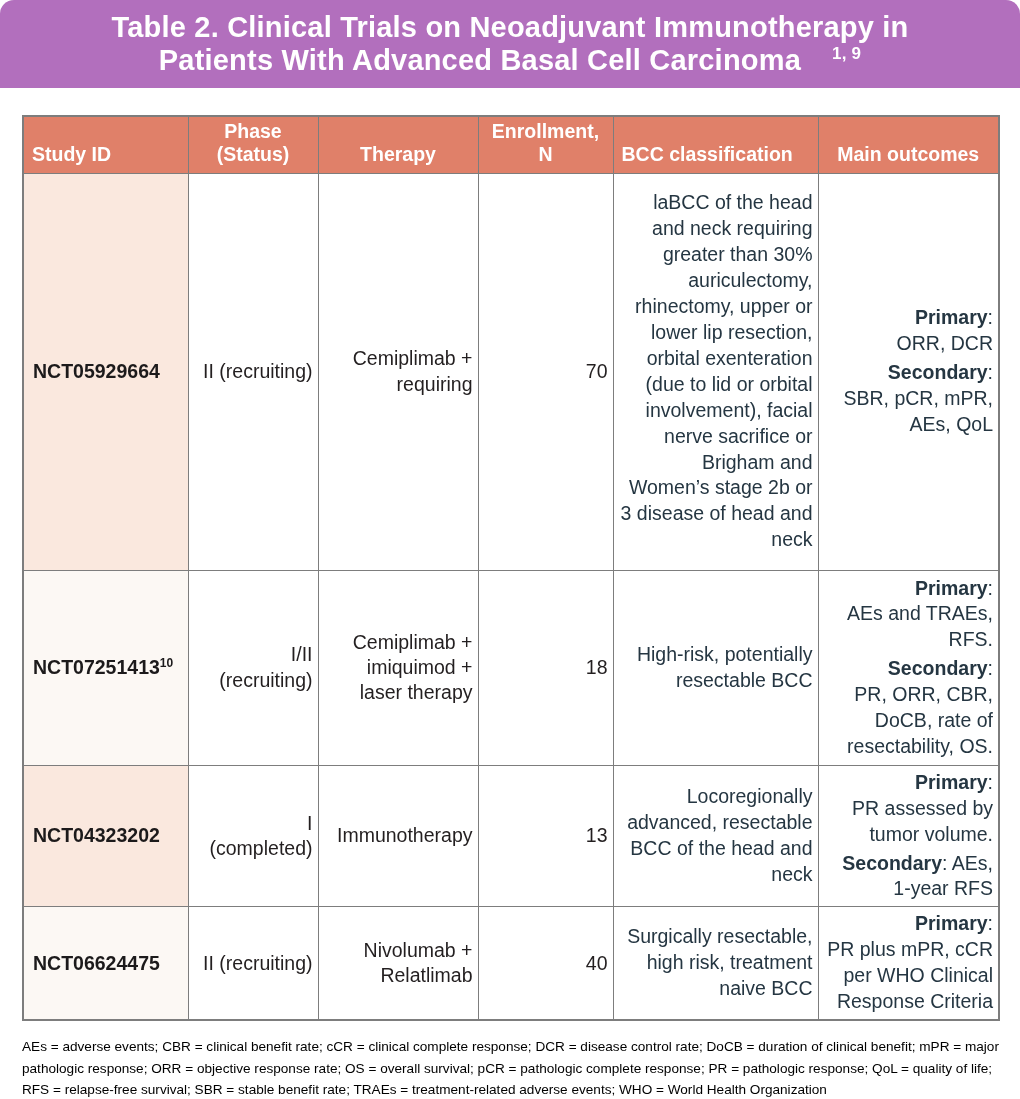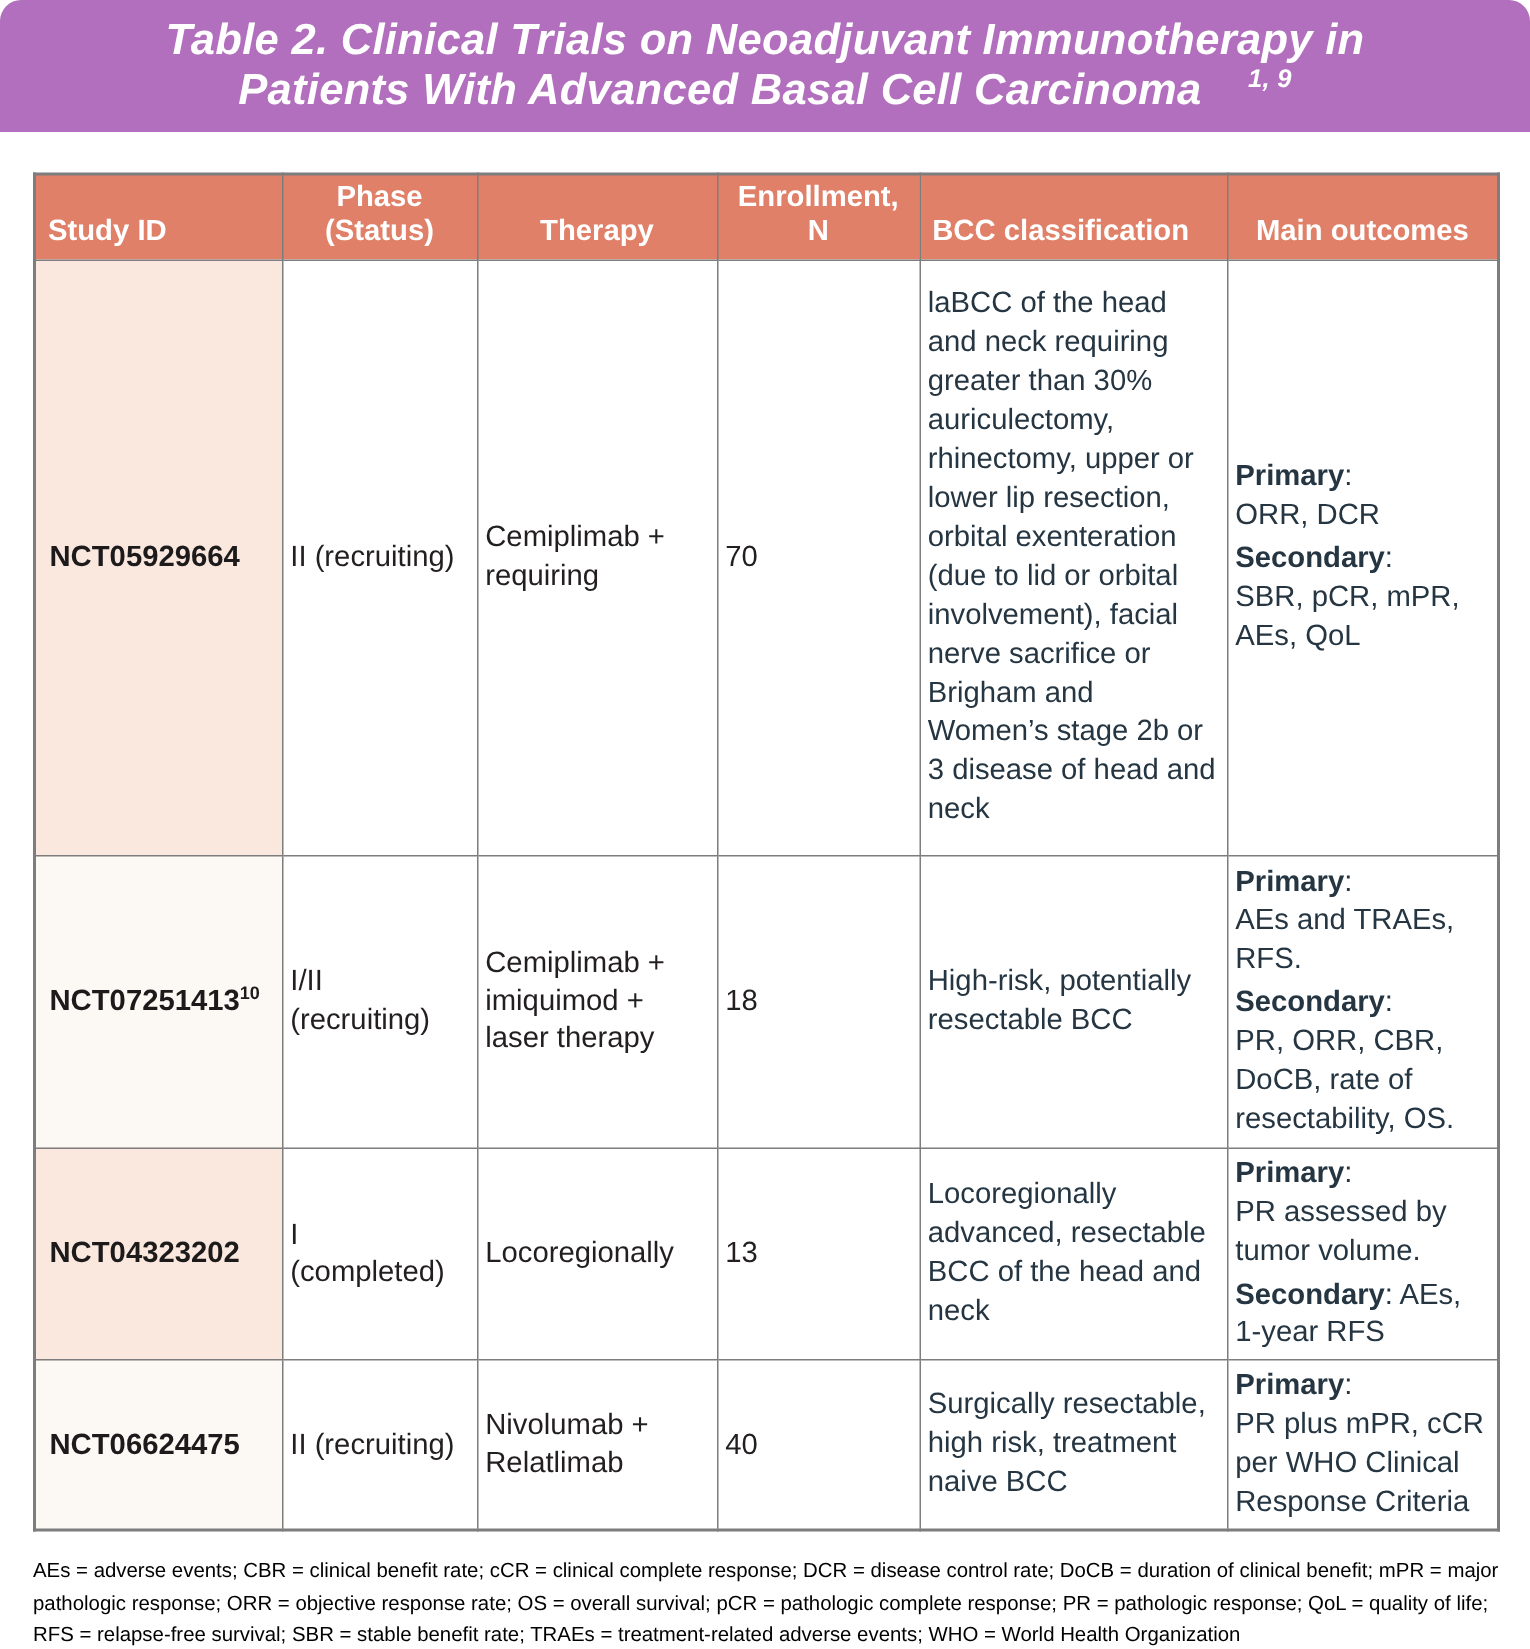--- a/index.html
+++ b/index.html
@@ -12,21 +12,21 @@
   }
   .banner {
     width: 1020px; height: 88px;
     background: #B26FBD;
     border-radius: 14px 14px 0 0;
     color: #ffffff;
     text-align: center;
     font-weight: bold;
     padding-top: 11px;
   }
-  .banner .title-line { font-size: 29px; line-height: 33px; letter-spacing: 0.2px; font-style: italic; }
+  .banner .title-line { font-size: 29px; line-height: 33px; letter-spacing: 0.2px; }
   .banner sup { font-size: 17px; line-height: 0; margin-left: 31px; }
   table.trials {
     border-collapse: collapse;
     table-layout: fixed;
     width: 976px;
     margin: 27px 0 0 22px;
     border: 2px solid #7d7d7d;
   }
   th, td { border: 1.5px solid #7d7d7d; }
   col.c-study { width: 165px; }
@@ -44,21 +44,21 @@
     vertical-align: bottom;
     text-align: center;
     padding: 3px 4px 6px 4px;
     line-height: 1.2;
     white-space: pre-line;
   }
   thead th.left { text-align: left; padding-left: 8px; }
   tbody td {
     font-size: 19.5px;
     color: #231f20;
-    text-align: left;
+    text-align: right;
     vertical-align: middle;
     padding: 4px 5px;
     line-height: 1.3;
     background: #ffffff;
   }
   tbody tr:nth-child(1) { height: 397px; }
   tbody tr:nth-child(2) { height: 195px; }
   tbody tr:nth-child(3) { height: 141px; }
   tbody tr:nth-child(4) { height: 110px; }
   td.col-study {
@@ -133,21 +133,21 @@
         <td class="col-bcc">High-risk, potentially resectable BCC</td>
         <td class="col-outcomes">
           <div class="outcome"><strong>Primary</strong>:<br>AEs and TRAEs, RFS.</div>
           <div class="outcome"><strong>Secondary</strong>:<br>PR, ORR, CBR, DoCB, rate of resectability, OS.</div>
         </td>
       </tr>
       <tr>
         <td class="col-study">NCT04323202</td>
         <td class="col-phase">I
 (completed)</td>
-        <td class="col-therapy">Locoregionally</td>
+        <td class="col-therapy">Immunotherapy</td>
         <td class="col-enroll">13</td>
         <td class="col-bcc">Locoregionally advanced, resectable BCC of the head and neck</td>
         <td class="col-outcomes">
           <div class="outcome"><strong>Primary</strong>:<br>PR assessed by tumor volume.</div>
           <div class="outcome"><strong>Secondary</strong>: AEs, 1-year RFS</div>
         </td>
       </tr>
       <tr>
         <td class="col-study">NCT06624475</td>
         <td class="col-phase">II (recruiting)</td>

